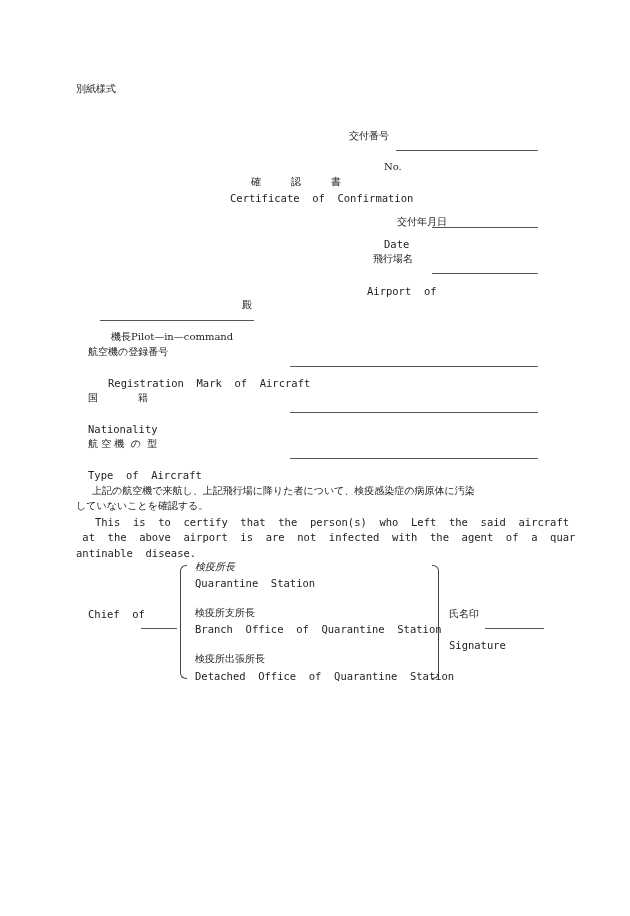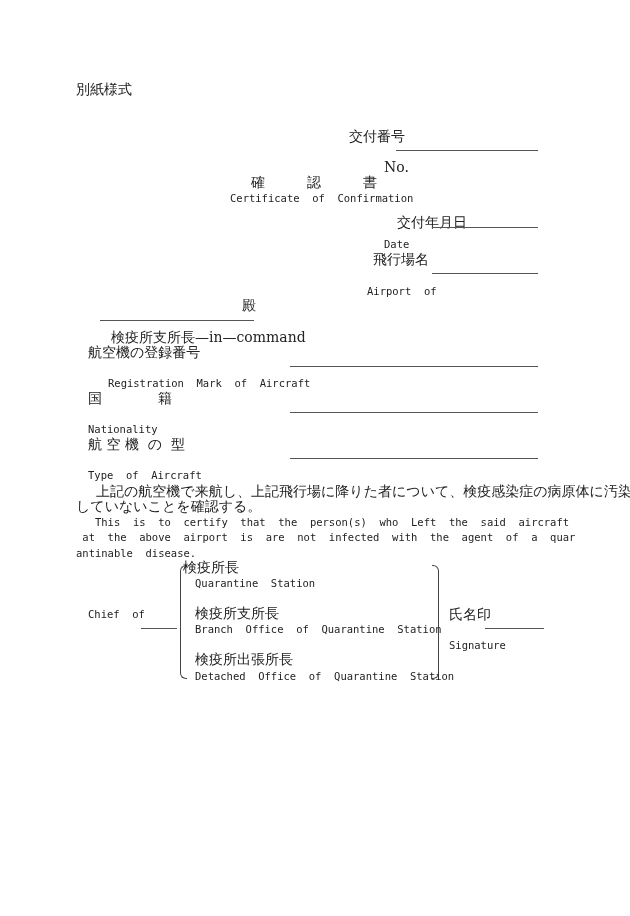--- a/index.html
+++ b/index.html
@@ -1,18 +1,18 @@
 <!DOCTYPE html>
 <html><head>
 <meta charset="utf-8">
 <style>
   html, body { margin:0; padding:0; background:#ffffff; }
   body { width:630px; height:916px; position:relative; overflow:hidden;
          font-family:"DejaVu Serif","Liberation Serif",serif; color:#222; }
-  .t { position:absolute; font-size:14px; line-height:14px; white-space:pre; }
+  .t { position:absolute; font-size:10px; line-height:14px; white-space:pre; }
   .m { font-family:"DejaVu Sans Mono","Liberation Mono",monospace; font-size:10.5px; }
   .line { position:absolute; height:1px; background:#555; }
   .brace { position:absolute; border:1px solid #444; }
 </style>
 </head>
 <body>
 
 <div class="t" style="left:76px;top:82px;">別紙様式</div>
 
 <div class="t" style="left:349px;top:129px;">交付番号</div>
@@ -25,21 +25,21 @@
 <div class="t" style="left:373px;top:215px;margin-left:24px;">交付年月日</div>
 <div class="line" style="left:432px;top:227px;width:106px;"></div>
 <div class="t m" style="left:384px;top:237px;">Date</div>
 
 <div class="t" style="left:373px;top:252px;">飛行場名</div>
 <div class="line" style="left:432px;top:273px;width:106px;"></div>
 <div class="t m" style="left:367px;top:284px;">Airport  of</div>
 
 <div class="t" style="left:242px;top:298px;">殿</div>
 <div class="line" style="left:100px;top:320px;width:154px;"></div>
-<div class="t" style="left:111px;top:330px;">検疫所支所長—in—command</div>
+<div class="t" style="left:111px;top:330px;">機長Pilot—in—command</div>
 
 <div class="t" style="left:88px;top:345px;">航空機の登録番号</div>
 <div class="line" style="left:290px;top:366px;width:248px;"></div>
 <div class="t m" style="left:88px;top:376px;padding-left:20px;">Registration  Mark  of  Aircraft</div>
 
 <div class="t" style="left:88px;top:391px;">国　　　　籍</div>
 <div class="line" style="left:290px;top:412px;width:248px;"></div>
 <div class="t m" style="left:88px;top:422px;">Nationality</div>
 
 <div class="t" style="left:88px;top:437px;">航 空 機  の  型</div>
@@ -51,21 +51,21 @@
 <div class="t m" style="left:76px;top:515px;">   This  is  to  certify  that  the  person(s)  who  Left  the  said  aircraft</div>
 <div class="t m" style="left:76px;top:530px;"> at  the  above  airport  is  are  not  infected  with  the  agent  of  a  quar</div>
 <div class="t m" style="left:76px;top:546px;">antinable  disease.</div>
 
 <div class="t m" style="left:88px;top:607px;">Chief  of</div>
 <div class="line" style="left:141px;top:628px;width:36px;"></div>
 
 <div class="brace" style="left:180px;top:565px;width:6px;height:112px;border-right:none;border-radius:6px 0 0 6px;"></div>
 <div class="brace" style="left:432px;top:565px;width:6px;height:112px;border-left:none;border-radius:0 6px 6px 0;"></div>
 
-<div class="t" style="left:183px;top:560px;">検疫所長</div>
+<div class="t" style="left:195px;top:560px;font-style:italic;">検疫所長</div>
 <div class="t m" style="left:195px;top:576px;">Quarantine  Station</div>
 <div class="t" style="left:195px;top:606px;">検疫所支所長</div>
 <div class="t m" style="left:195px;top:622px;">Branch  Office  of  Quarantine  Station</div>
 <div class="t" style="left:195px;top:653px;font-family:Liberation Mono, monospace;">検疫所出張所長</div>
 <div class="t m" style="left:195px;top:669px;">Detached  Office  of  Quarantine  Station</div>
 
 <div class="t" style="left:449px;top:607px;">氏名印</div>
 <div class="line" style="left:485px;top:628px;width:59px;"></div>
 <div class="t m" style="left:449px;top:638px;">Signature</div>
 

